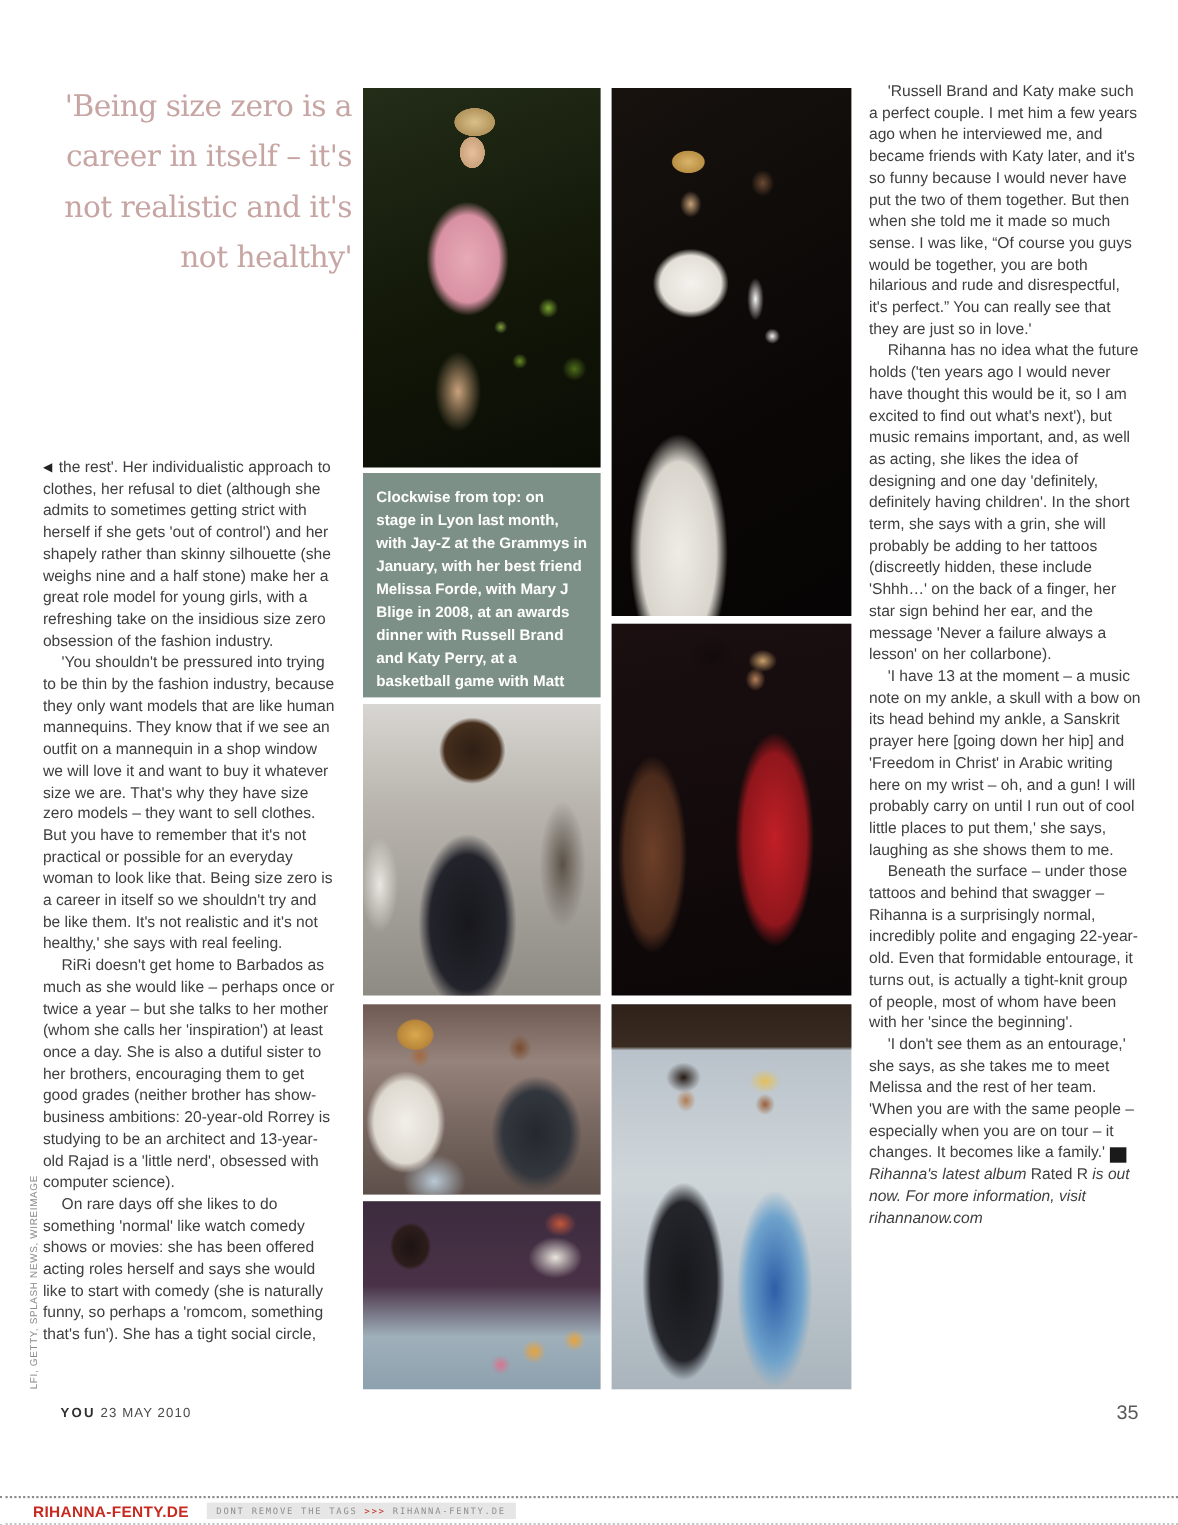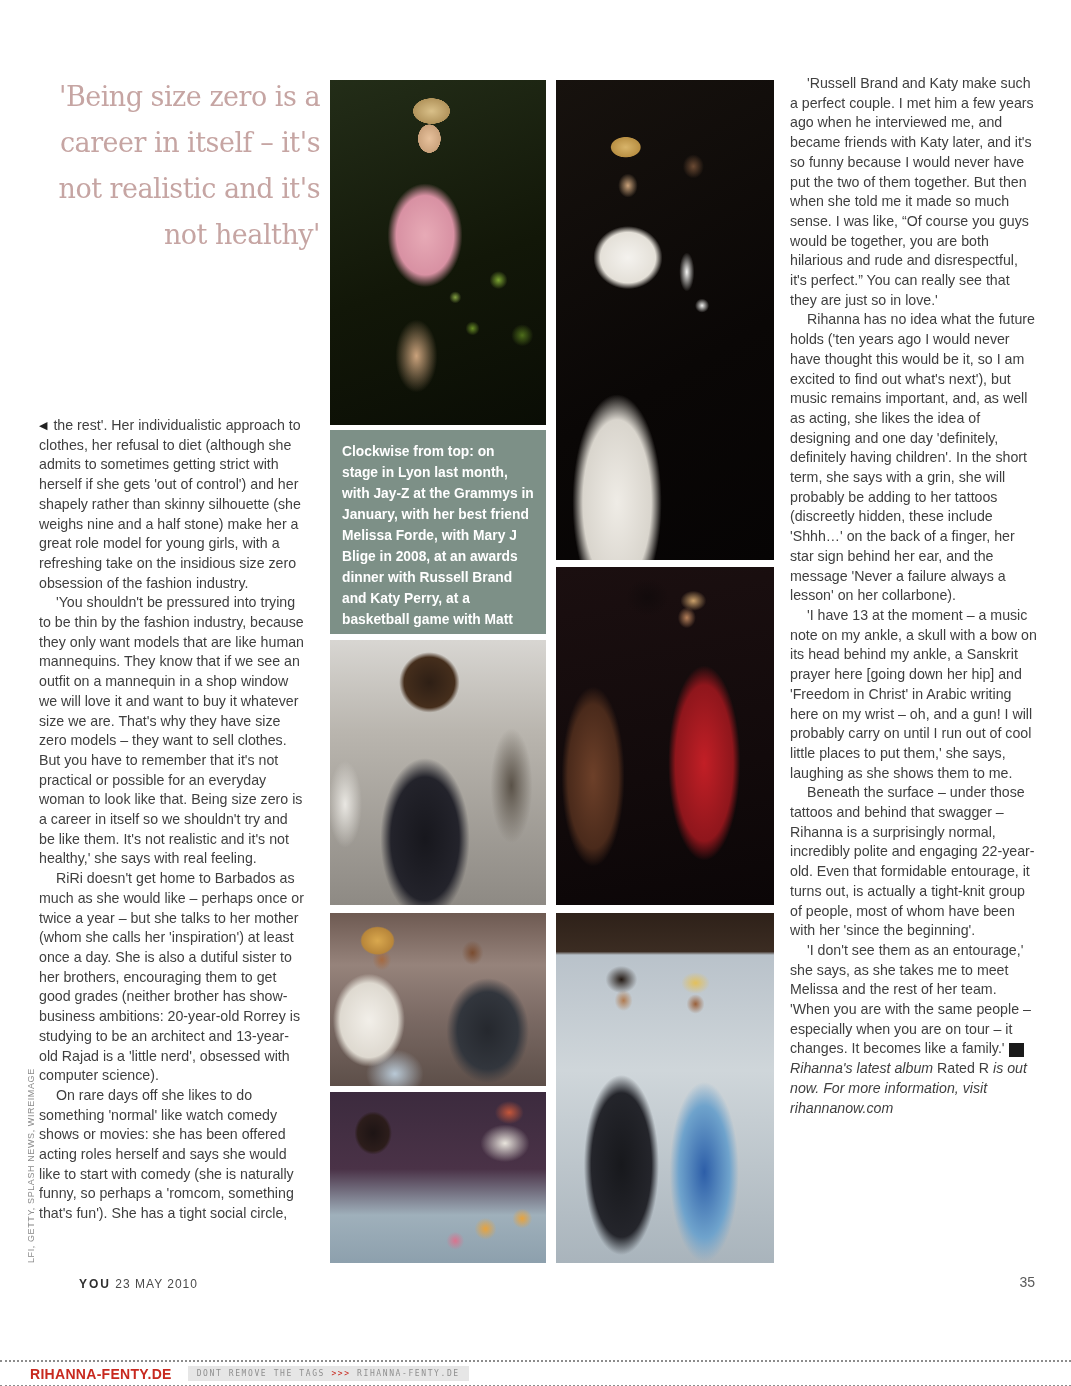--- a/index.html
+++ b/index.html
@@ -84,23 +84,23 @@
     radial-gradient(ellipse 12px 14px at 31% 25%, #b07c52 0%, transparent 75%),
     radial-gradient(ellipse 20px 15px at 64% 20%, #e3c05c 0%, transparent 72%),
     radial-gradient(ellipse 12px 13px at 64% 26%, #9a603a 0%, transparent 75%),
     radial-gradient(ellipse 50px 120px at 30% 72%, #17181c 0%, #24252b 60%, transparent 75%),
     radial-gradient(ellipse 46px 120px at 68% 74%, #2d5ea8 0%, #6fa3cc 55%, transparent 75%),
     linear-gradient(180deg,#b9c2ca 12%,#cfd6da 45%,#a9b4bc 100%);}
 
   
   .credits{position:absolute;left:26px;top:1263px;transform:rotate(-90deg);
     transform-origin:0 0;font-size:9px;color:#8a8a8a;letter-spacing:0.6px;white-space:nowrap;}
-  .footer-left{position:absolute;left:55px;top:1277px;font-size:12px;color:#4a4a4a;letter-spacing:1px;margin-left:24px;}
+  .footer-left{position:absolute;left:55px;top:1277px;font-size:12px;color:#4a4a4a;letter-spacing:1px;}
   .footer-left b{letter-spacing:2px;color:#2f2f2f;}
-  .pagenum{position:absolute;right:36px;top:1274px;font-size:14px;color:#5a5a5a;}
+  .pagenum{position:absolute;right:36px;top:1274px;font-size:18px;color:#5a5a5a;}
   .tagbar{position:absolute;left:0;right:0;top:1360px;height:23px;background:#fff;
     border-top:2px dotted #8c8c8c;border-bottom:2px dotted #8c8c8c;
     display:flex;align-items:center;padding-left:30px;gap:16px;box-sizing:content-box;}
   .tag-site{color:#c8291f;font-weight:bold;font-size:14px;letter-spacing:0.3px;}
   .tag-badge{background:#e6e6e6;padding:3px 9px;font-family:"DejaVu Sans Mono",monospace;
     font-size:8px;letter-spacing:1.6px;color:#8f8f8f;font-weight:normal;white-space:nowrap;}
   .tag-badge .arrows{color:#c8291f;}
 </style>
 </head>
 <body>

